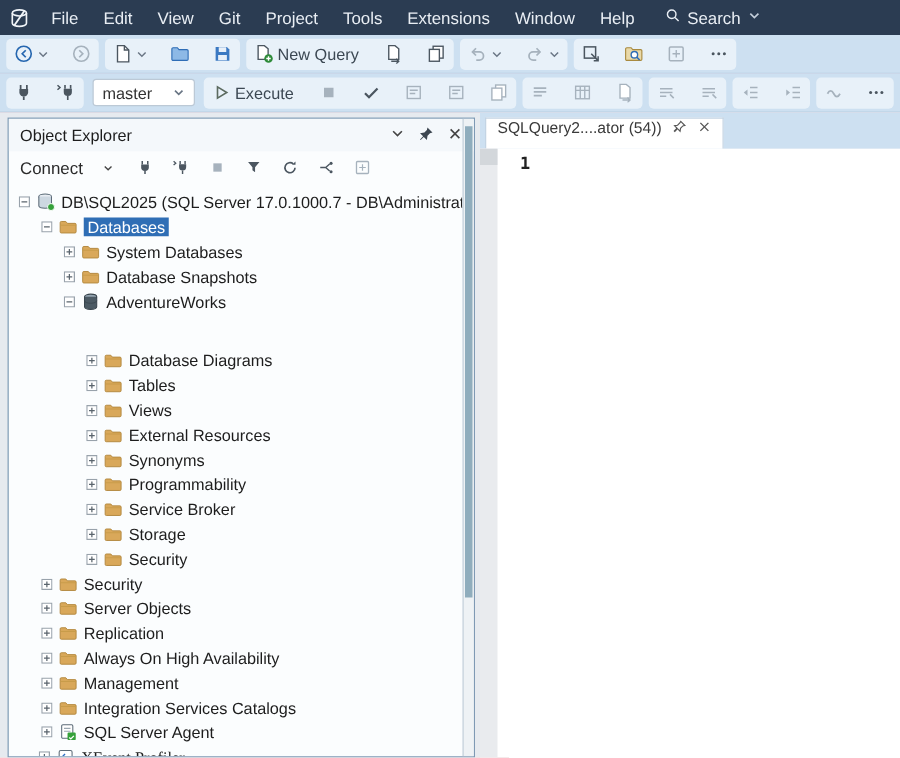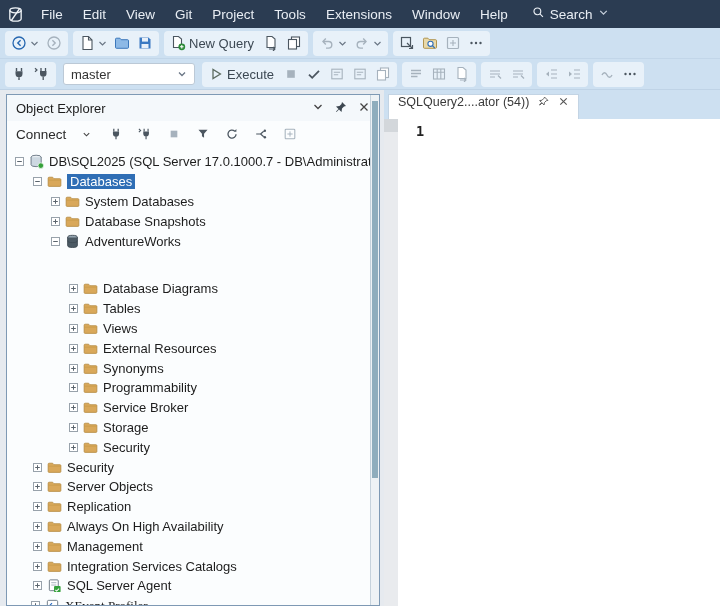--- a/index.html
+++ b/index.html
@@ -15,21 +15,21 @@
   .menu-item { color:#e9eef4; font-size:13.5px; padding:0 10px; height:28px; display:flex; align-items:center; cursor:default; }
   .tb-search { display:flex; align-items:center; gap:5px; color:#e9eef4; font-size:13.5px; padding:0 8px; margin-left:6px; }
   .tb-search .ic svg { width:13px; height:13px; }
 
   
   .toolbar { position:absolute; left:0; right:0; background:#cde0f1; display:flex; align-items:center;
              padding:0 5px; gap:5px; }
   #toolbar1 { top:28px; height:31px; border-bottom:1px solid #c2d6e9; }
   #toolbar2 { top:59px; height:31px; border-bottom:1px solid #bfd3e6; }
   .tgroup { display:flex; align-items:center; background:rgba(255,255,255,.55); border-radius:4px;
-            padding:0 3px; height:25px; gap:1px; }
+            padding:0 3px; height:25px; gap:12px; }
   .tbtn { display:flex; align-items:center; height:22px; padding:0 3px; border-radius:3px; gap:3px; }
   .tbtn .ic { display:flex; }
   .tbtn .ic svg { width:16px; height:16px; }
   .tlabel { font-size:13px; color:#3c4853; white-space:nowrap; padding-right:2px; }
   .dd svg { width:9px; height:9px; }
   .combobox { display:flex; align-items:center; justify-content:space-between; width:132px; height:22px;
               background:#fff; border:1px solid #bcc9d6; border-radius:3px; padding:0 7px; margin:0 2px; }
   .combobox .val { font-size:13px; color:#333; }
   .combobox .dd svg { width:10px; height:10px; }
 

